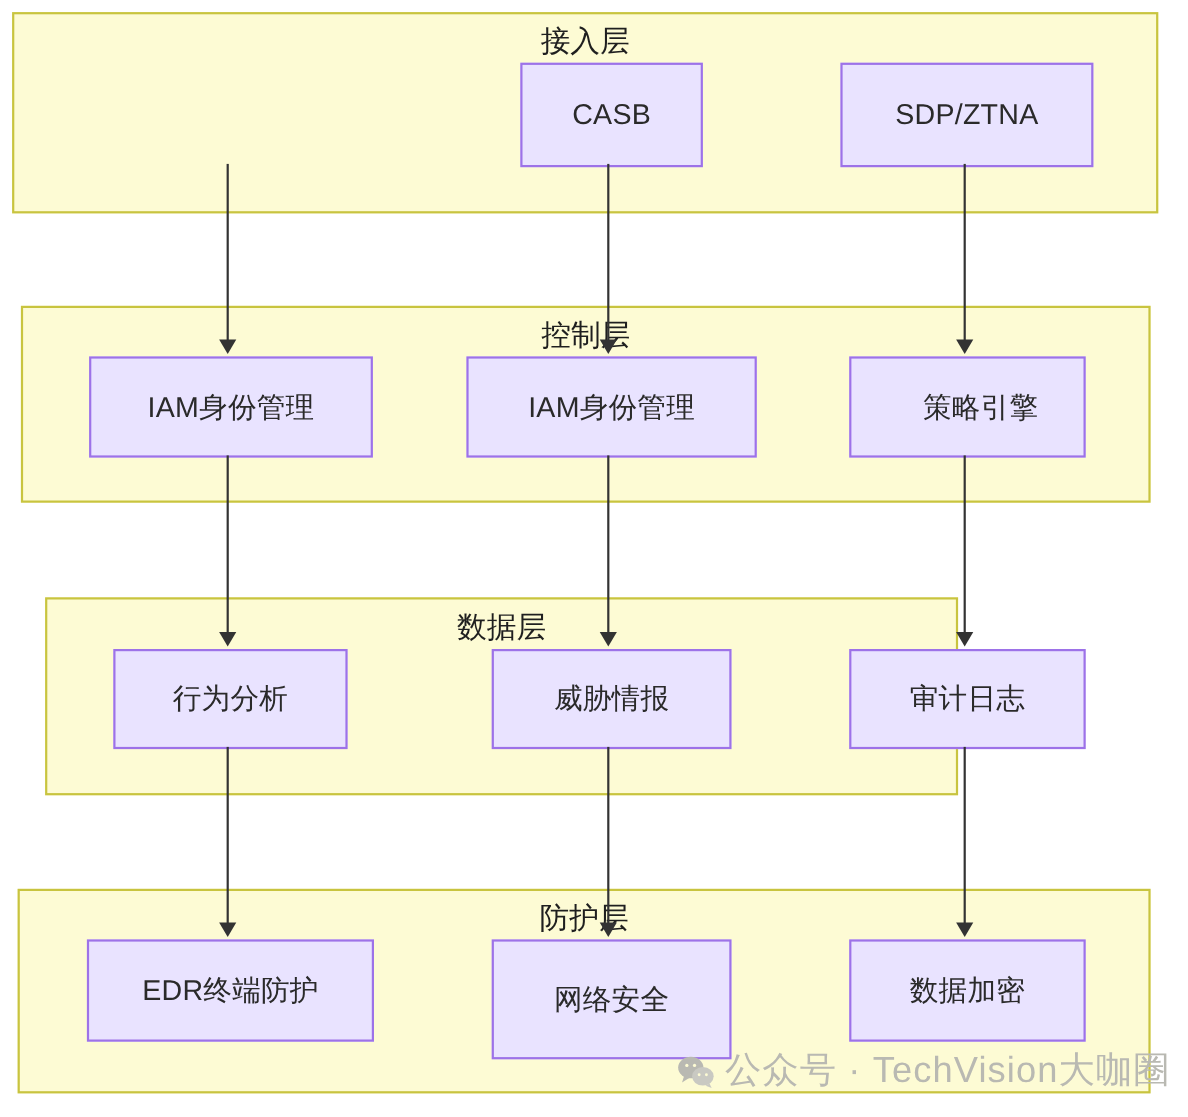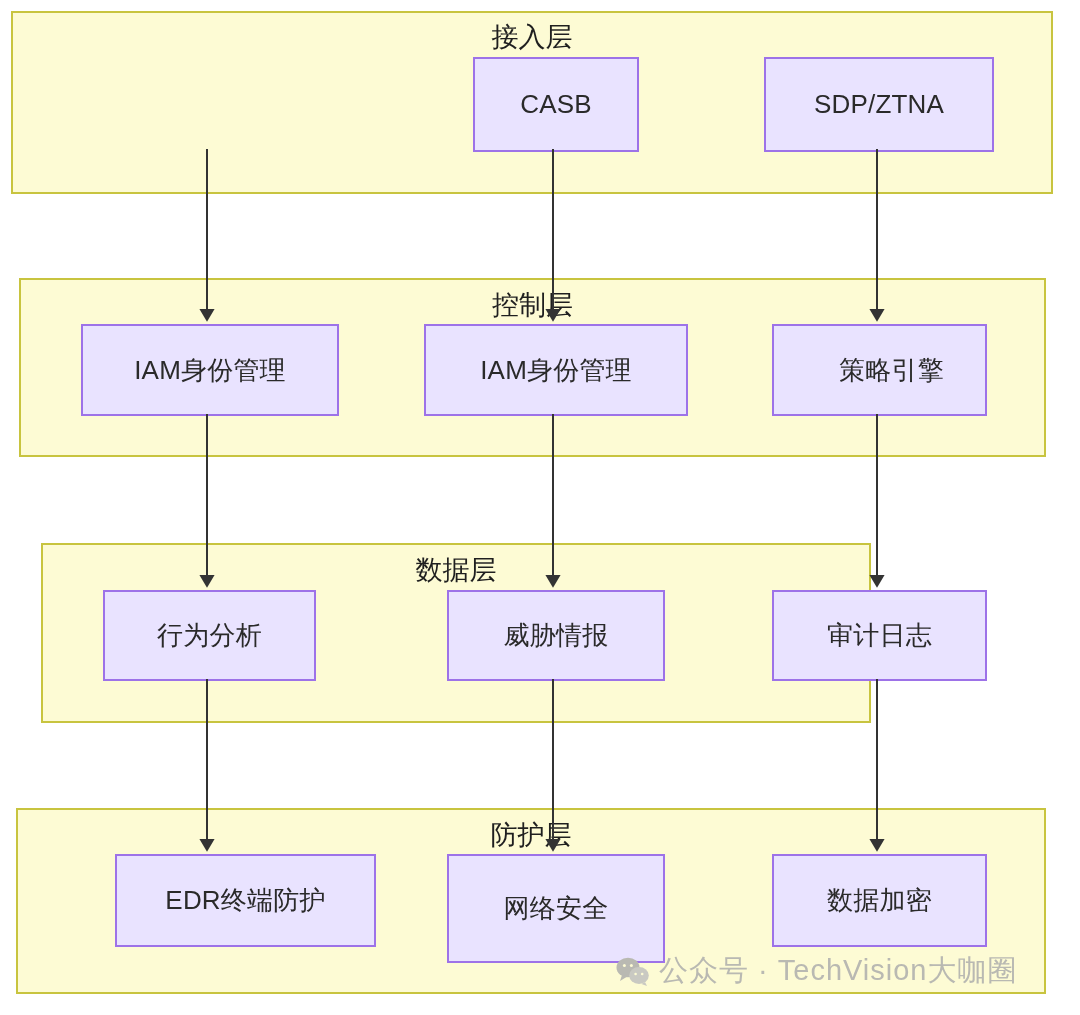--- a/index.html
+++ b/index.html
@@ -52,21 +52,21 @@
     width: 1080px;
     height: 1015px;
     pointer-events: none;
   }
   .watermark {
     position: absolute;
     display: flex;
     align-items: center;
     gap: 9px;
     color: #b9b9b2;
-    font-size: 29px;
+    font-size: 33px;
     letter-spacing: 1px;
     white-space: nowrap;
     text-align: center;
   }
   .wm-icon {
     display: inline-block;
     width: 34px;
     height: 30px;
     position: relative;
   }
@@ -91,21 +91,21 @@
 
   <div class="layer" style="left:41px; top:543px; width:830px; height:180px;">
     <div class="layer-title" style="top:12px;">数据层</div>
     <div class="node" style="left:60px; top:45px; width:213px; height:91px;">行为分析</div>
     <div class="node" style="left:404px; top:45px; width:218px; height:91px;">威胁情报</div>
     <div class="node" style="left:729px; top:45px; width:215px; height:91px;">审计日志</div>
   </div>
 
   <div class="layer" style="left:16px; top:808px; width:1030px; height:186px;">
     <div class="layer-title" style="top:12px;">防护层</div>
-    <div class="node" style="left:61px; top:44px; width:261px; height:93px;margin-left:36px;">EDR终端防护</div>
+    <div class="node" style="left:61px; top:44px; width:261px; height:93px;">EDR终端防护</div>
     <div class="node" style="left:429px; top:44px; width:218px; height:109px;">网络安全</div>
     <div class="node" style="left:754px; top:44px; width:215px; height:93px;">数据加密</div>
   </div>
 
   <svg class="edge-svg" viewBox="0 0 1080 1015">
     <defs>
       <marker id="arrowhead" markerWidth="9" markerHeight="9" refX="3.2" refY="4.5" orient="auto" markerUnits="strokeWidth">
         <path d="M0,0.6 L6.6,4.5 L0,8.4 z" fill="#333333"></path>
       </marker>
     </defs>

